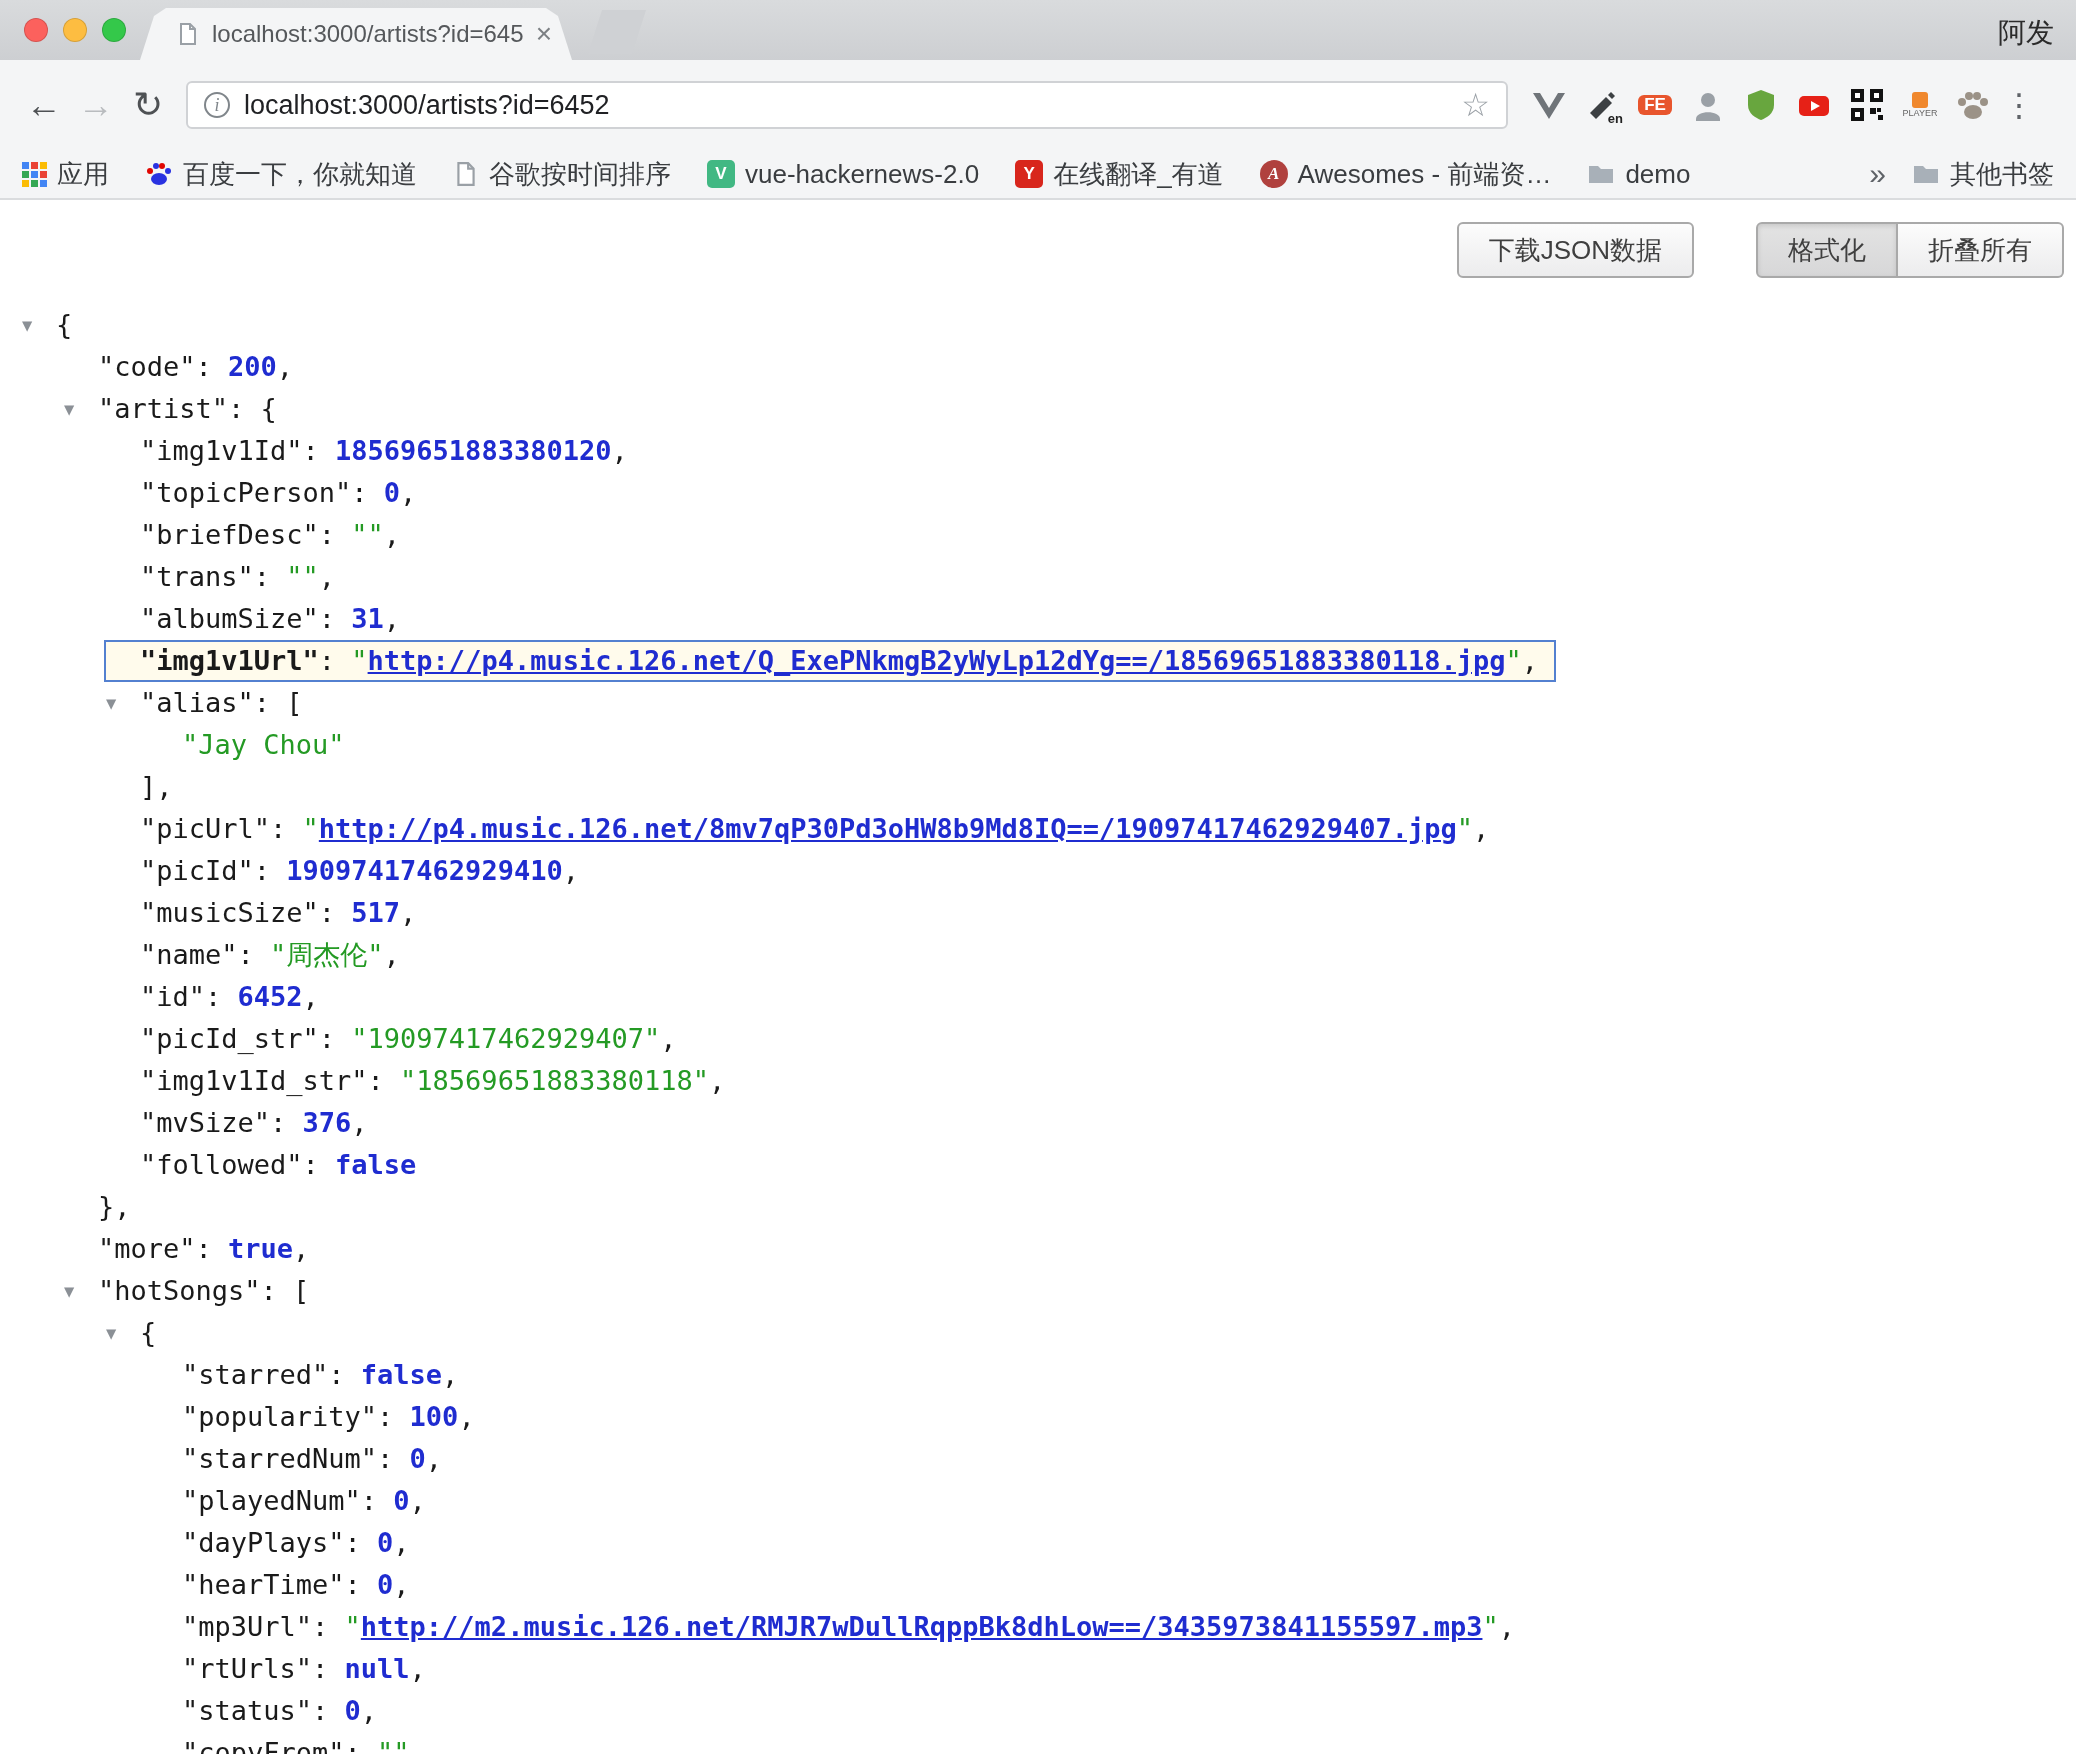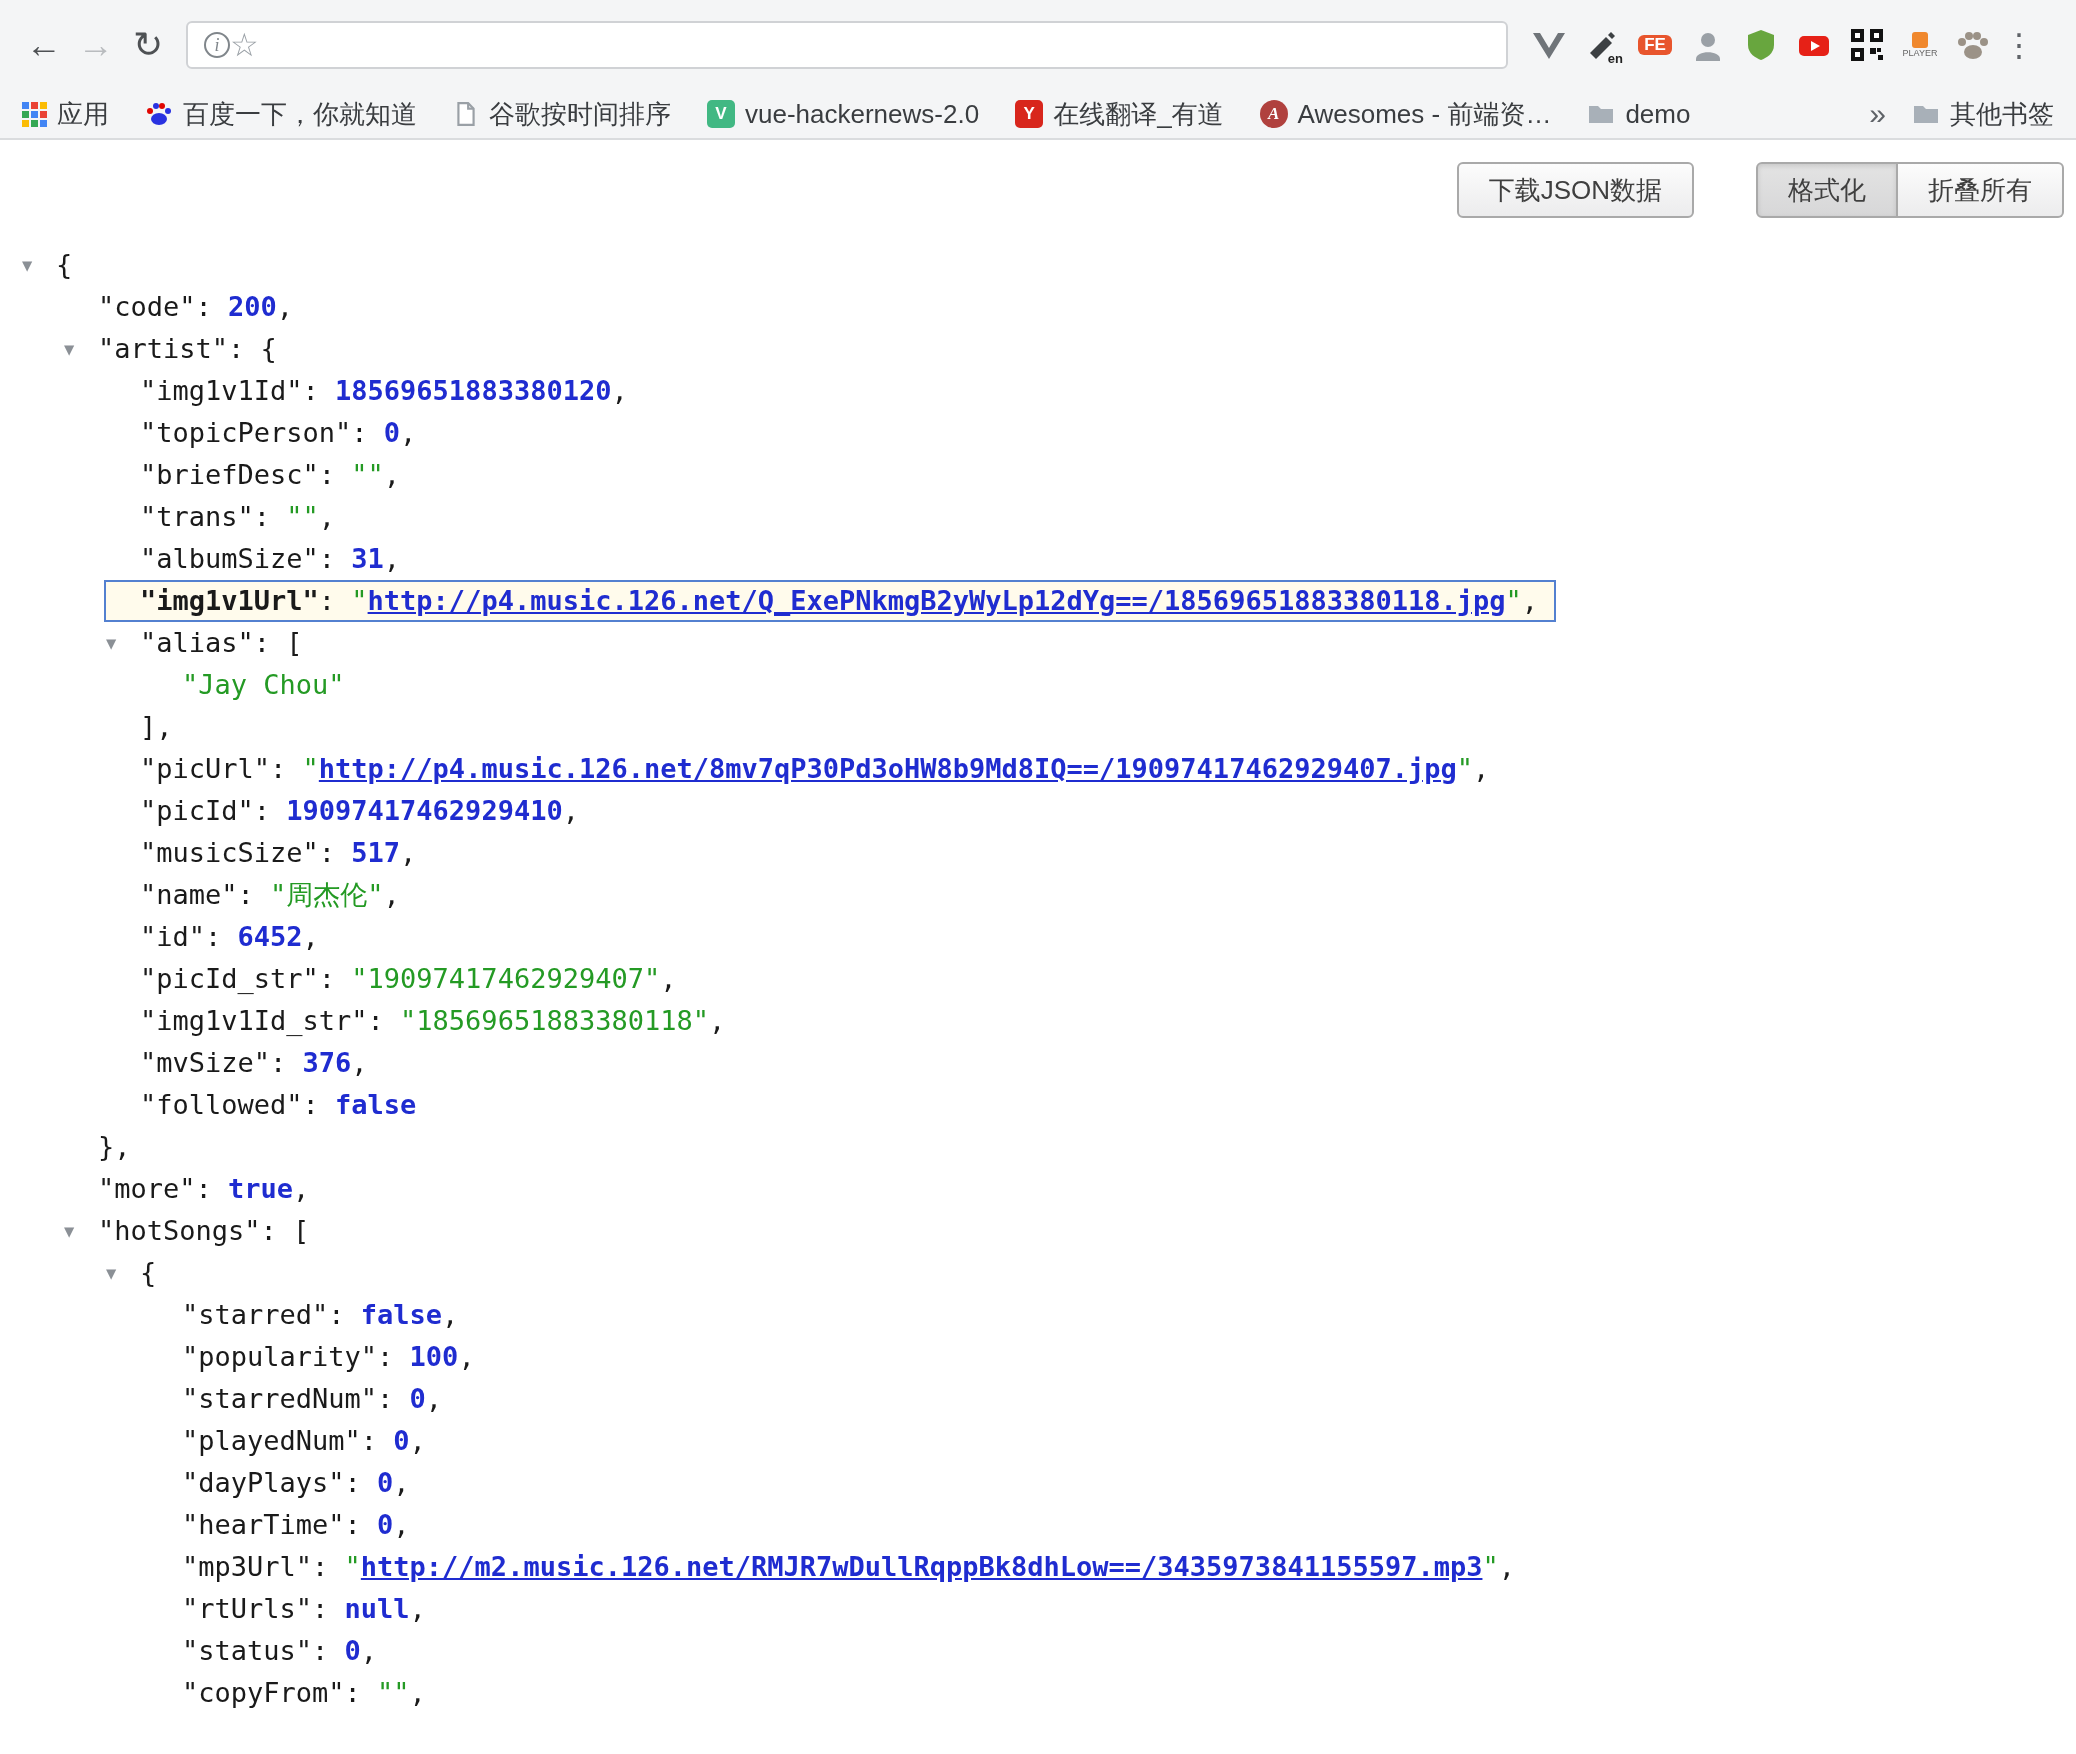--- a/index.html
+++ b/index.html
@@ -84,28 +84,48 @@
   .tok-bold { font-weight:bold; }
   .tok-n, .tok-b, .tok-u { color:#1f2cd0; font-weight:bold; }
   .tok-s { color:#249a24; }
   .tok-link { color:#1f2cd0; font-weight:bold; text-decoration:underline; cursor:pointer; }
 </style>
 </head>
 <body>
 
 <div>
 
+  <div class="tabstrip">
+    <div class="traffic">
+      <span class="light red"></span>
+      <span class="light yellow"></span>
+      <span class="light green"></span>
+    </div>
+    <div class="tab">
+      <span style="margin-right:12px;display:flex;">
+        <svg width="24" height="24" viewBox="0 0 24 24">
+            <path d="M5 2h9l5 5v15H5z" fill="#fff" stroke="#9aa0a6" stroke-width="2"></path>
+            <path d="M14 2v5h5" fill="none" stroke="#9aa0a6" stroke-width="2"></path>
+          </svg>
+      </span>
+      <span class="tab-title">localhost:3000/artists?id=645</span>
+      <span class="tab-close">×</span>
+    </div>
+    <div class="newtab-stub"></div>
+    <span class="profile-name">阿发</span>
+  </div>
 
   <div class="toolbar">
     <span class="nav-glyph">←</span>
     <span class="nav-glyph disabled">→</span>
     <span class="nav-glyph">↻</span>
 
     <div class="urlbar">
       <span class="info-icon">i</span>
+      <span class="url-text">localhost:3000/artists?id=6452</span>
       <span class="star-glyph">☆</span>
     </div>
 
     <div class="ext-icons">
       <span class="ext">
         <svg width="36" height="36" viewBox="0 0 36 36">
             <polygon points="2,6 18,32 34,6 27,6 18,21 9,6" fill="#6f7479"></polygon>
           </svg>
       </span>
       <span class="ext">

